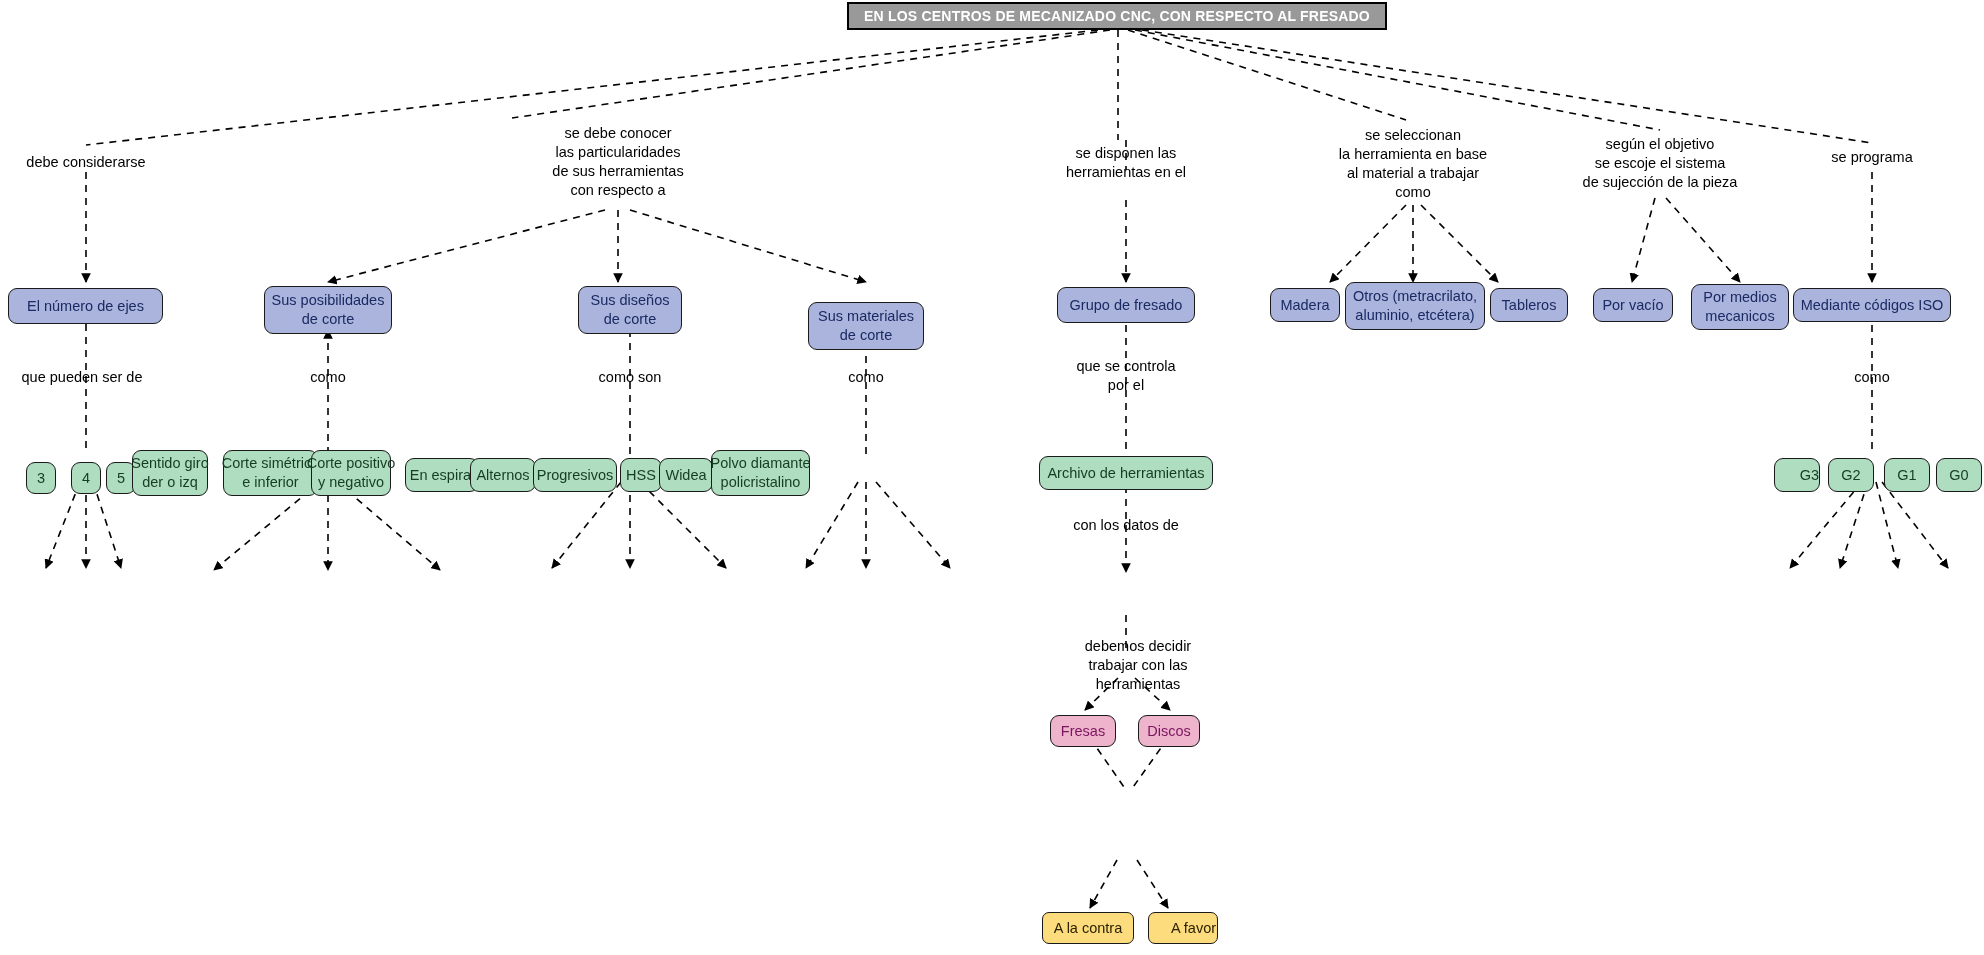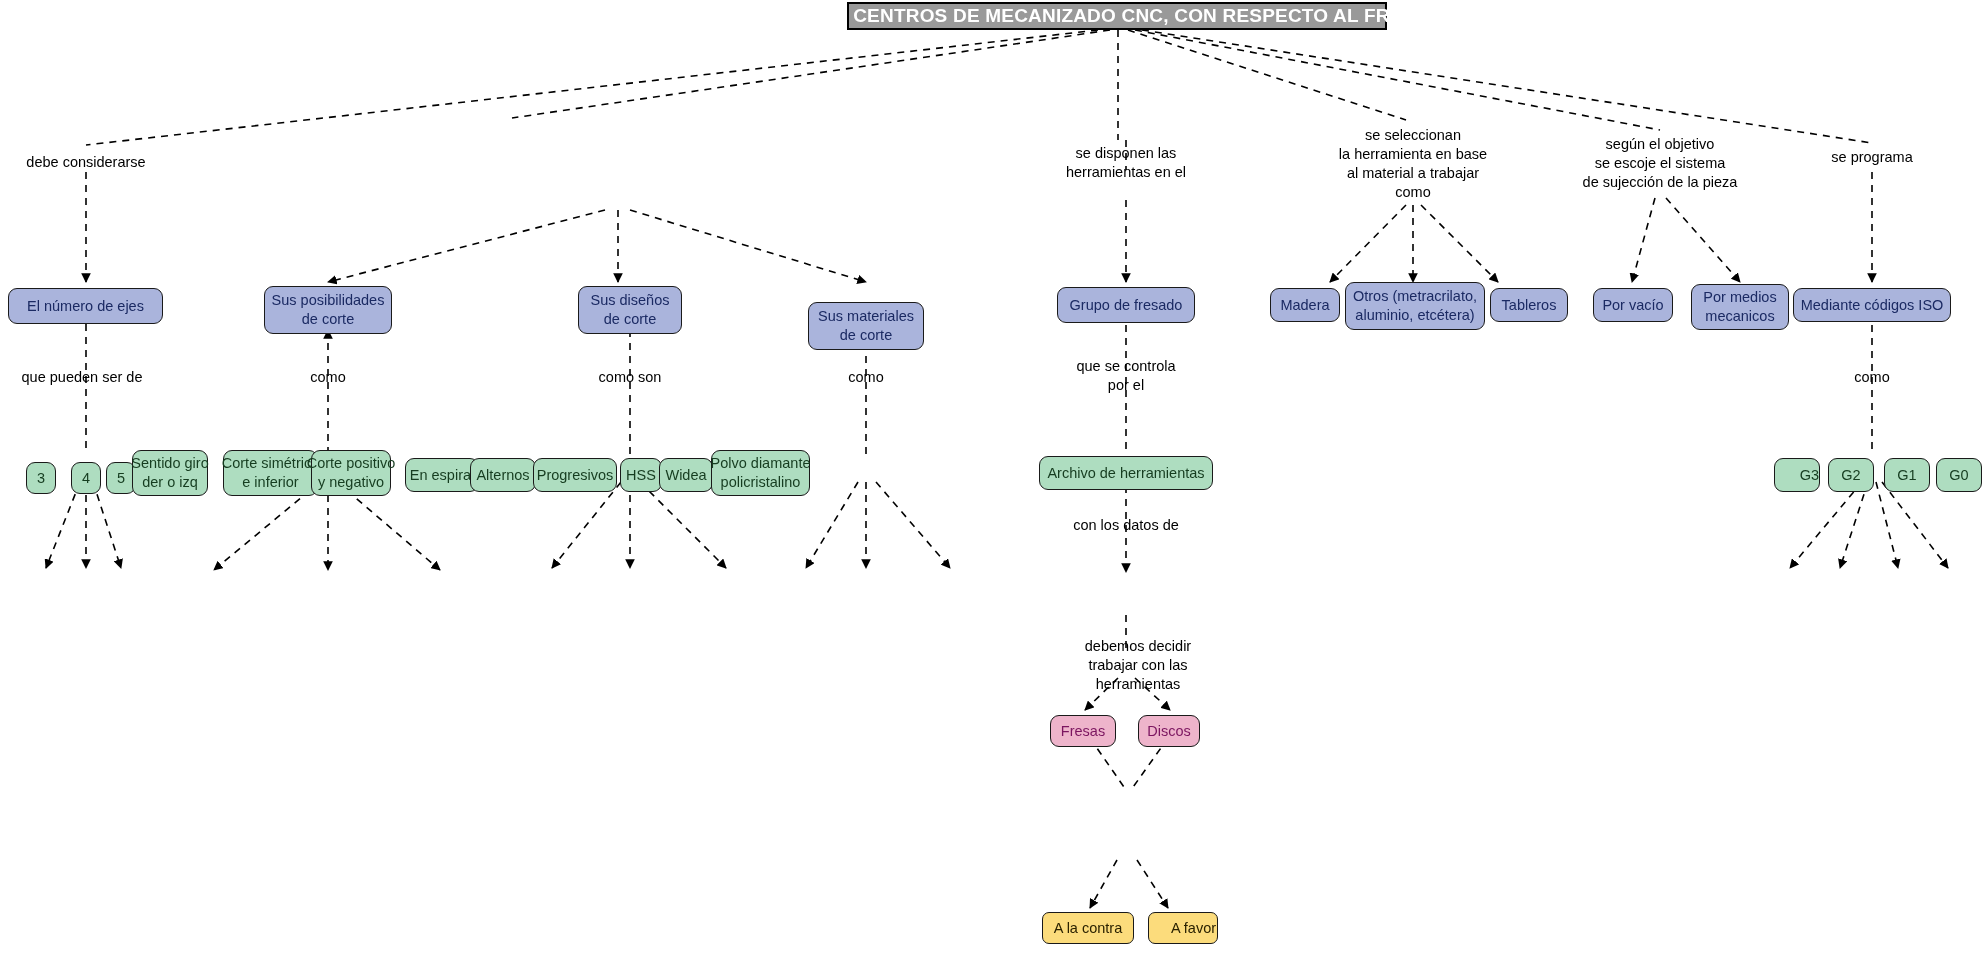--- a/index.html
+++ b/index.html
@@ -23,21 +23,21 @@
   }
 
   
   .root-node{
     position:absolute;
     box-sizing:border-box;
     background:#999999;
     border:2px solid #000000;
     color:#ffffff;
     font-weight:bold;
-    font-size:19px;
+    font-size:14px;
     letter-spacing:.2px;
     display:flex;
     align-items:center;
     justify-content:center;
     white-space:nowrap;
     text-align:center;
     padding:0 10px;
   }
 
   
@@ -158,20 +158,26 @@
   </svg>
 
   <div class="root-node" style="left:847px; top:2px; width:540px; height:28px;">
     <span>EN LOS CENTROS DE MECANIZADO CNC, CON RESPECTO AL FRESADO</span>
   </div>
 
   <div class="link-label" style="left:86px; top:153px;">
     <span class="ln">debe considerarse</span>
   </div>
 
+  <div class="link-label" style="left:618px; top:124px;">
+    <span class="ln">se debe conocer</span>
+    <span class="ln">las particularidades</span>
+    <span class="ln">de sus herramientas</span>
+    <span class="ln">con respecto a</span>
+  </div>
 
   <div class="link-label" style="left:1126px; top:144px;">
     <span class="ln">se disponen las</span>
     <span class="ln">herramientas en el</span>
   </div>
 
   <div class="link-label" style="left:1413px; top:126px;">
     <span class="ln">se seleccionan</span>
     <span class="ln">la herramienta en base</span>
     <span class="ln">al material a trabajar</span>

